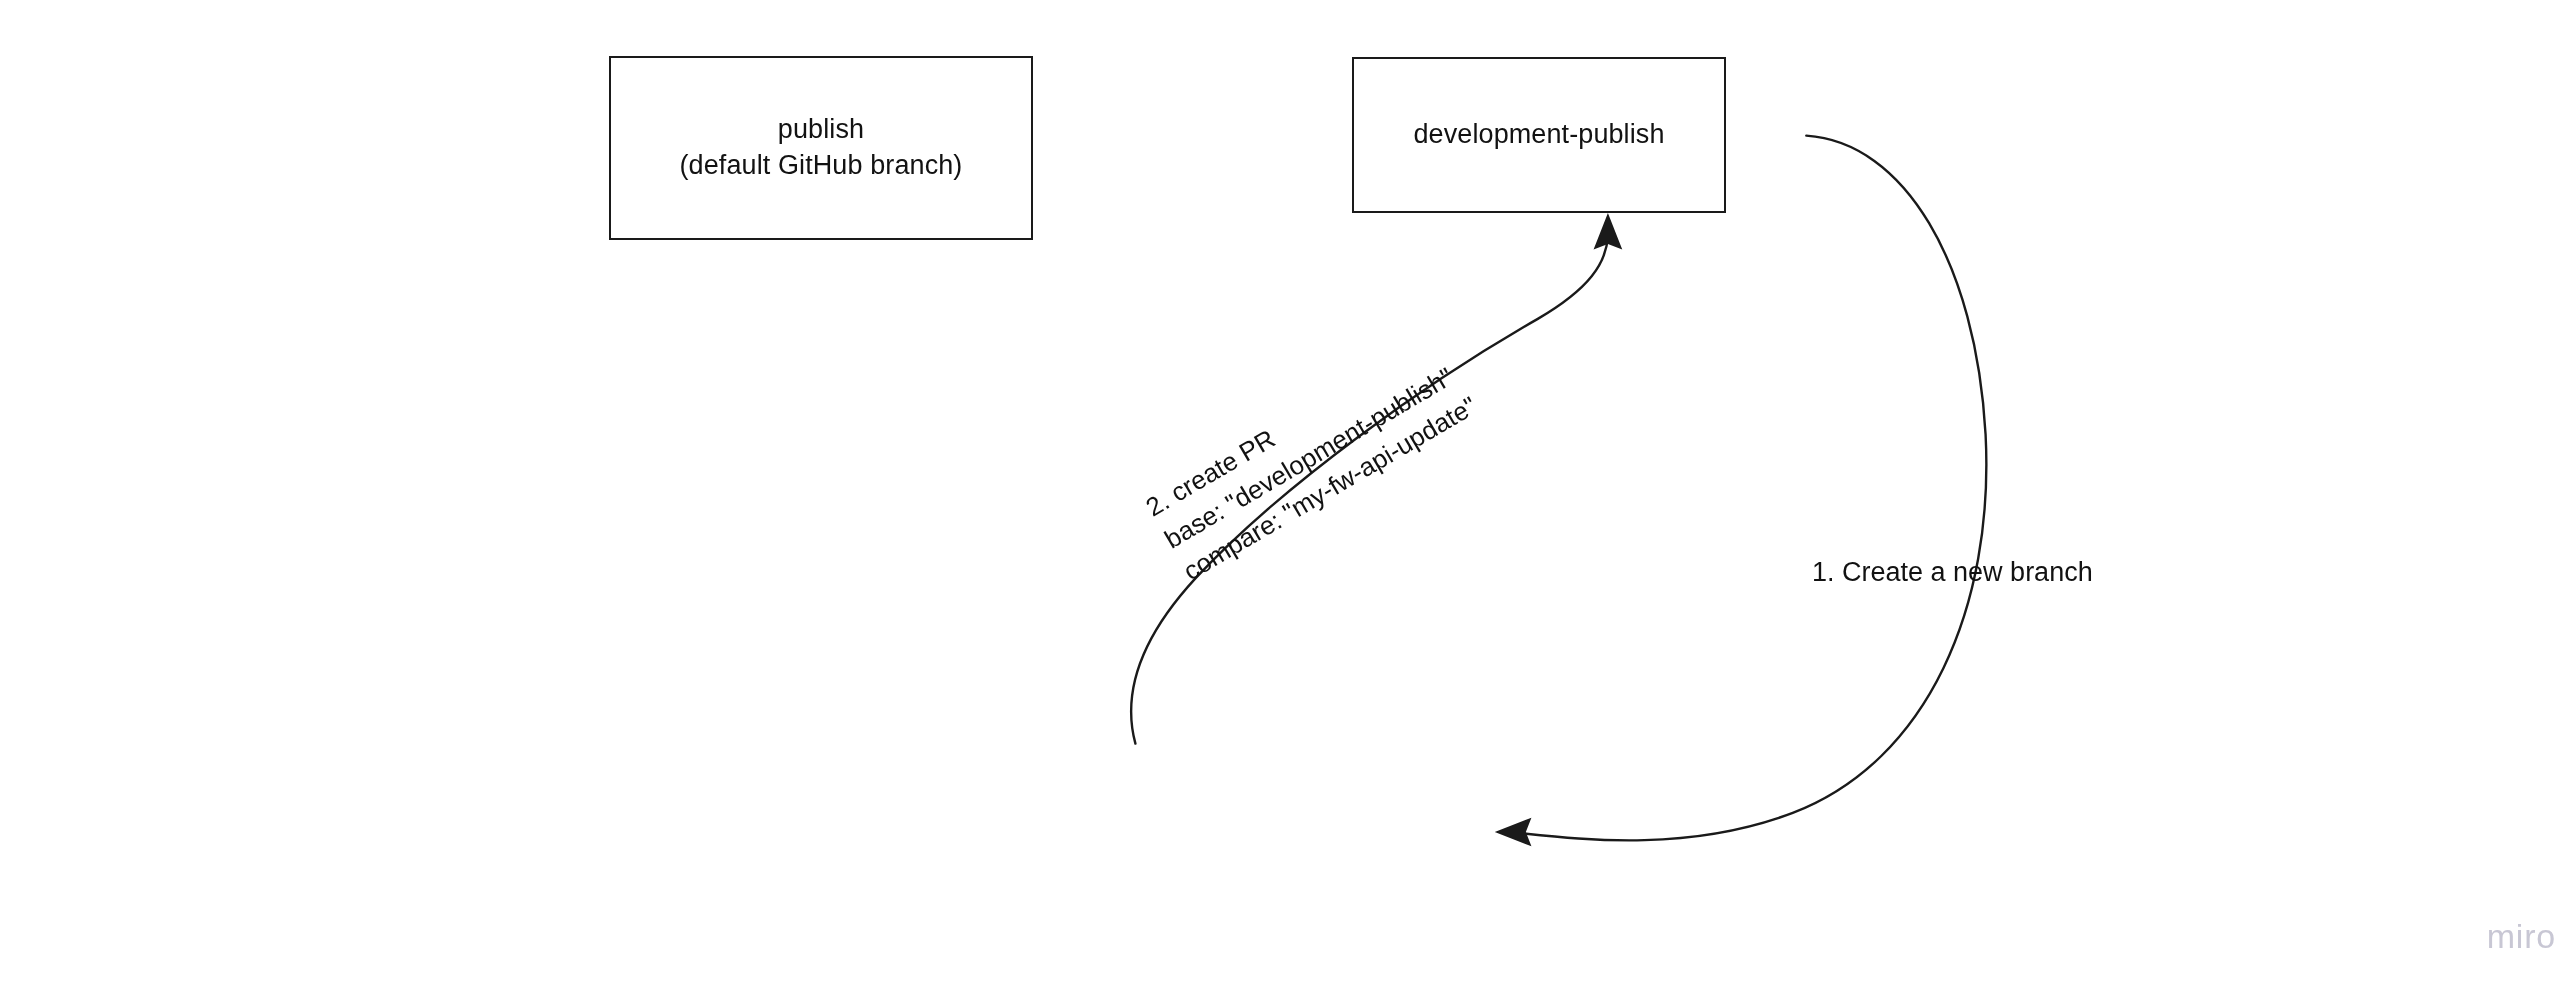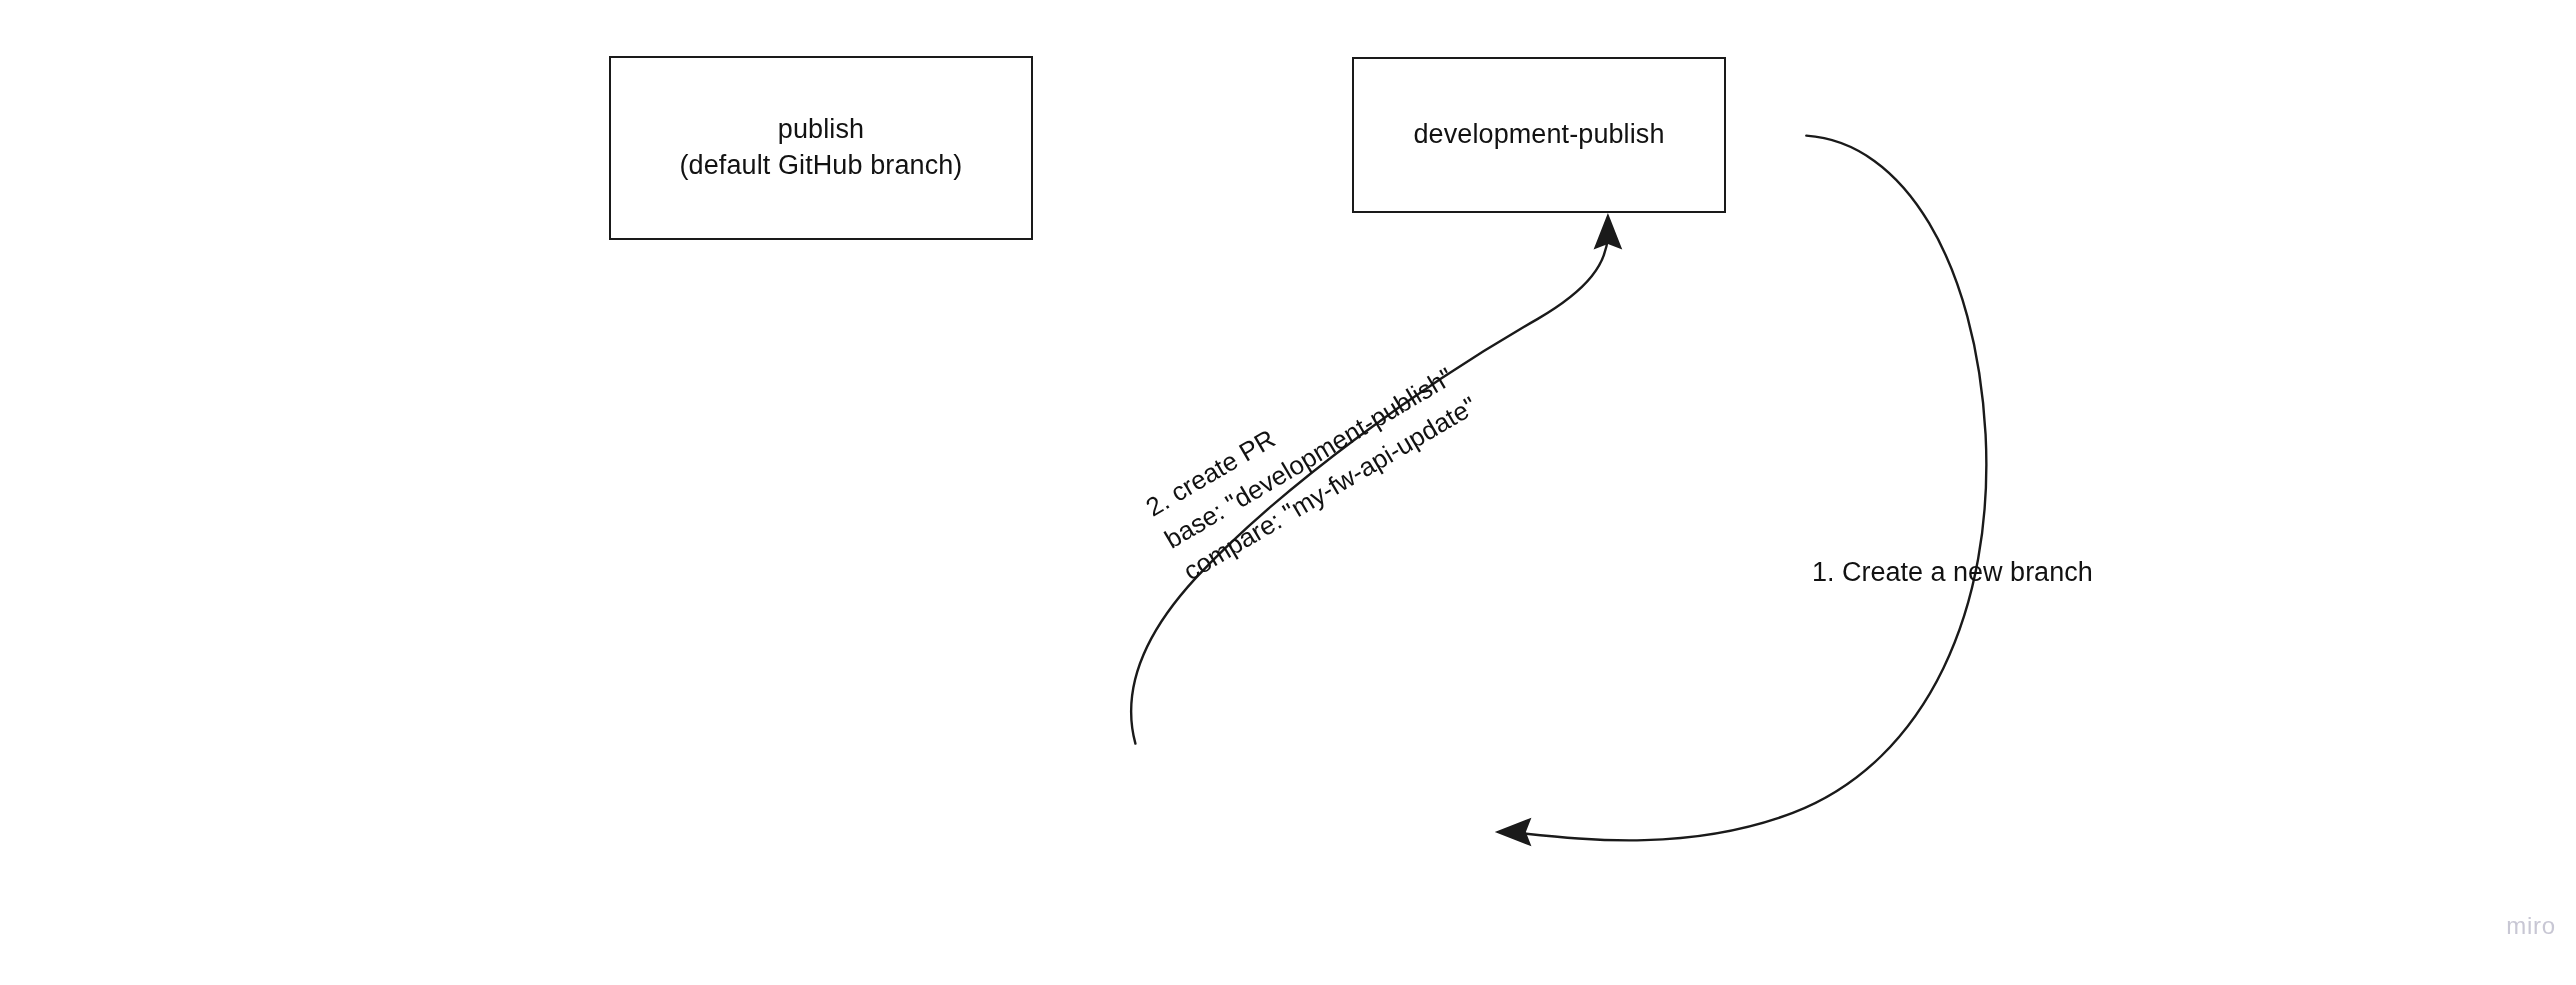--- a/index.html
+++ b/index.html
@@ -104,22 +104,22 @@
     line-height: 1.42;
     transform: rotate(-30.5deg);
     transform-origin: 0 0;
     text-align: left;
   }
 
   
   #watermark {
     position: absolute;
     right: 20px;
-    bottom: 46px;
-    font-size: 24px;
+    bottom: 30px;
+    font-size: 34px;
     letter-spacing: 0.8px;
     color: #c8c7d4;
     z-index: 5;
     user-select: none;
   }
 </style>
 </head>
 <body>
 
 <div id="canvas">

